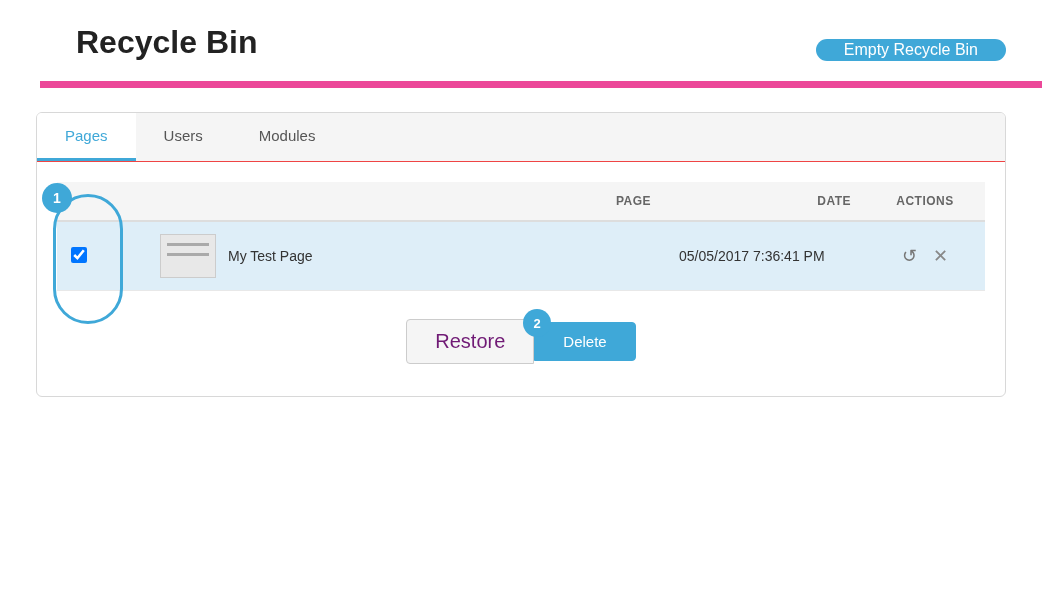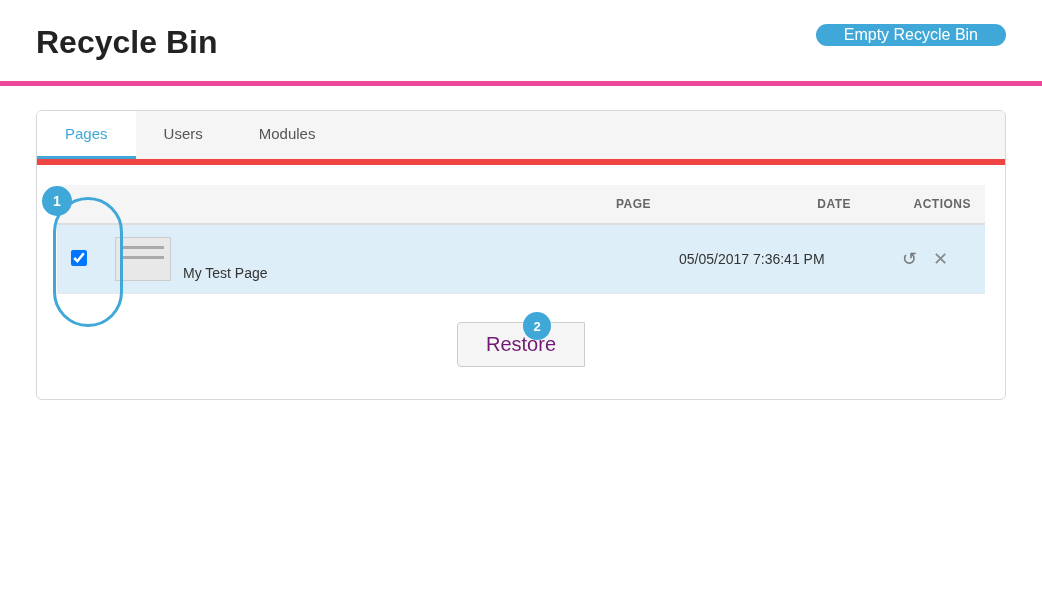--- a/index.html
+++ b/index.html
@@ -4,24 +4,25 @@
   <style>
     * { box-sizing: border-box; margin: 0; padding: 0; }
     body {
       font-family: -apple-system, BlinkMacSystemFont, 'Segoe UI', Arial, sans-serif;
       background: #fff;
       color: #333;
     }
 
     .page-header {
       display: flex;
-      align-items: flex-start;
+      align-items: flex-end;
       justify-content: space-between;
       padding: 24px 36px 20px 36px;
-      border-bottom: 5px solid #ec4899;
+      border-bottom: 7px solid #ec4899;
+      margin-left: 40px;
     }
 
     .page-title {
       font-size: 32px;
       font-weight: 700;
       color: #222;
     }
 
     .empty-recycle-btn {
       background-color: #3fa8d8;
@@ -40,21 +41,21 @@
 
     .card {
       border: 1px solid #d8d8d8;
       border-radius: 6px;
       background: #fff;
       overflow: hidden;
     }
 
     .tabs {
       display: flex;
-      border-bottom: 6px solid #ef4444;
+      border-bottom: 1px solid #ef4444;
       background: #f5f5f5;
     }
 
     .tab {
       padding: 14px 28px;
       font-size: 15px;
       cursor: pointer;
       color: #555;
       border-bottom: 3px solid transparent;
       background: transparent;
@@ -123,21 +124,21 @@
       text-align: right;
       font-size: 12px;
       font-weight: 700;
       color: #666;
       letter-spacing: 0.5px;
       text-transform: uppercase;
     }
 
     .data-table thead th.col-page { width: auto; }
     .data-table thead th.col-date { width: 200px; }
-    .data-table thead th.col-actions { width: 120px; }
+    .data-table thead th.col-actions { width: 120px; text-align: center; }
 
     .data-table .col-checkbox {
       width: 40px;
       text-align: center;
     }
 
     .data-table tbody tr {
       border-bottom: 1px solid #e8e8e8;
     }
 
@@ -179,21 +180,22 @@
       position: absolute;
       top: 18px;
       left: 6px;
       right: 6px;
       height: 3px;
       background: #aaa;
     }
 
     .page-name-cell {
       display: flex;
-      align-items: flex-end;
+      align-items: center;
+      margin-left: 45px;
     }
 
     .page-name-text {
       font-size: 14px;
       color: #333;
     }
 
     .date-cell {
       color: #555;
       font-size: 14px;
@@ -328,17 +330,18 @@
                 <button class="action-btn delete-action" title="Delete">✕</button>
               </td>
             </tr>
           </tbody>
         </table>
       </div>
 
       <div class="footer-actions">
         <button class="restore-btn">Restore</button>
         <div class="callout-badge-2">2</div>
+        <button class="delete-btn">Delete</button>
       </div>
     </div>
 
   </div>
 </div>
 
 </body></html>

